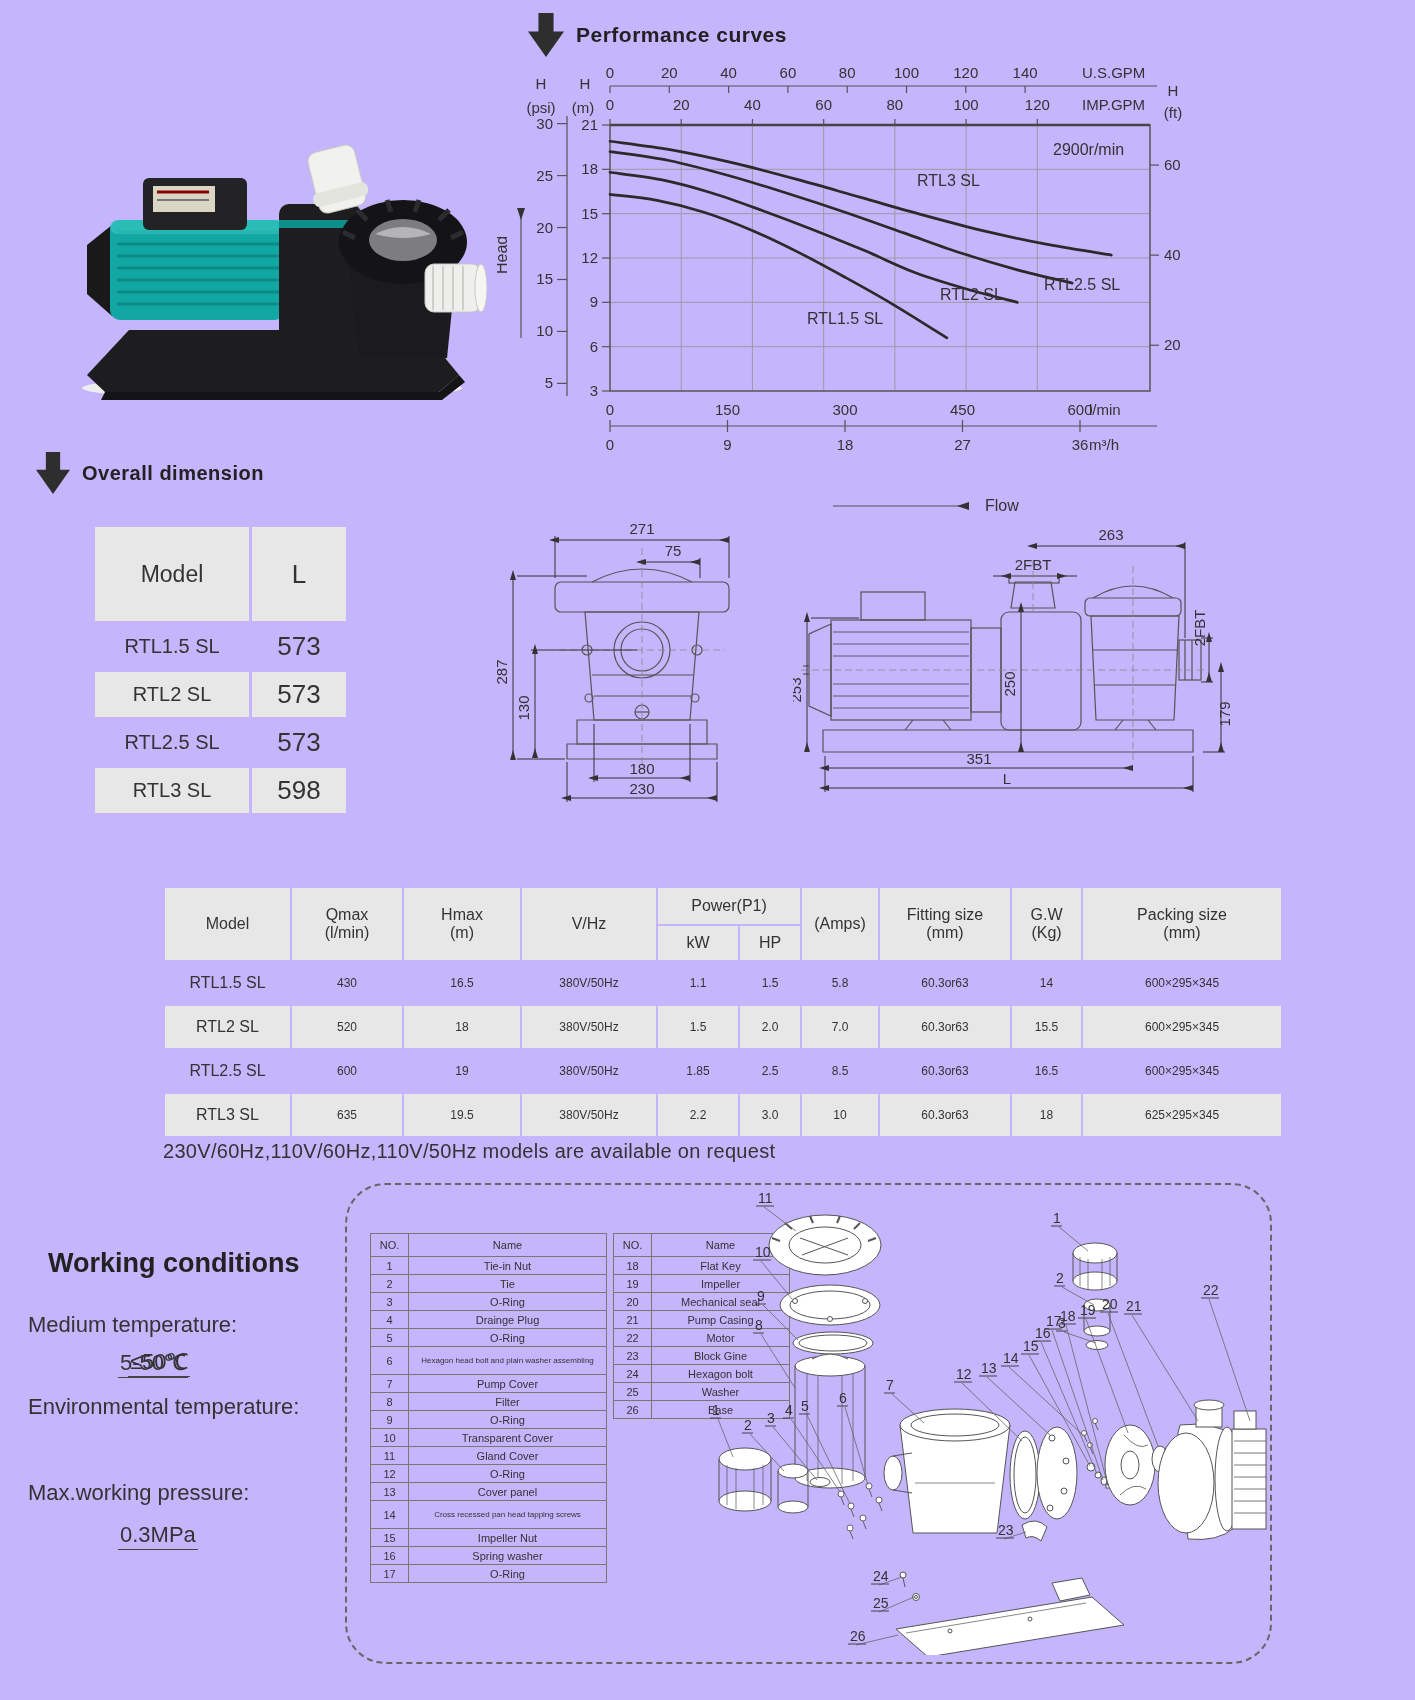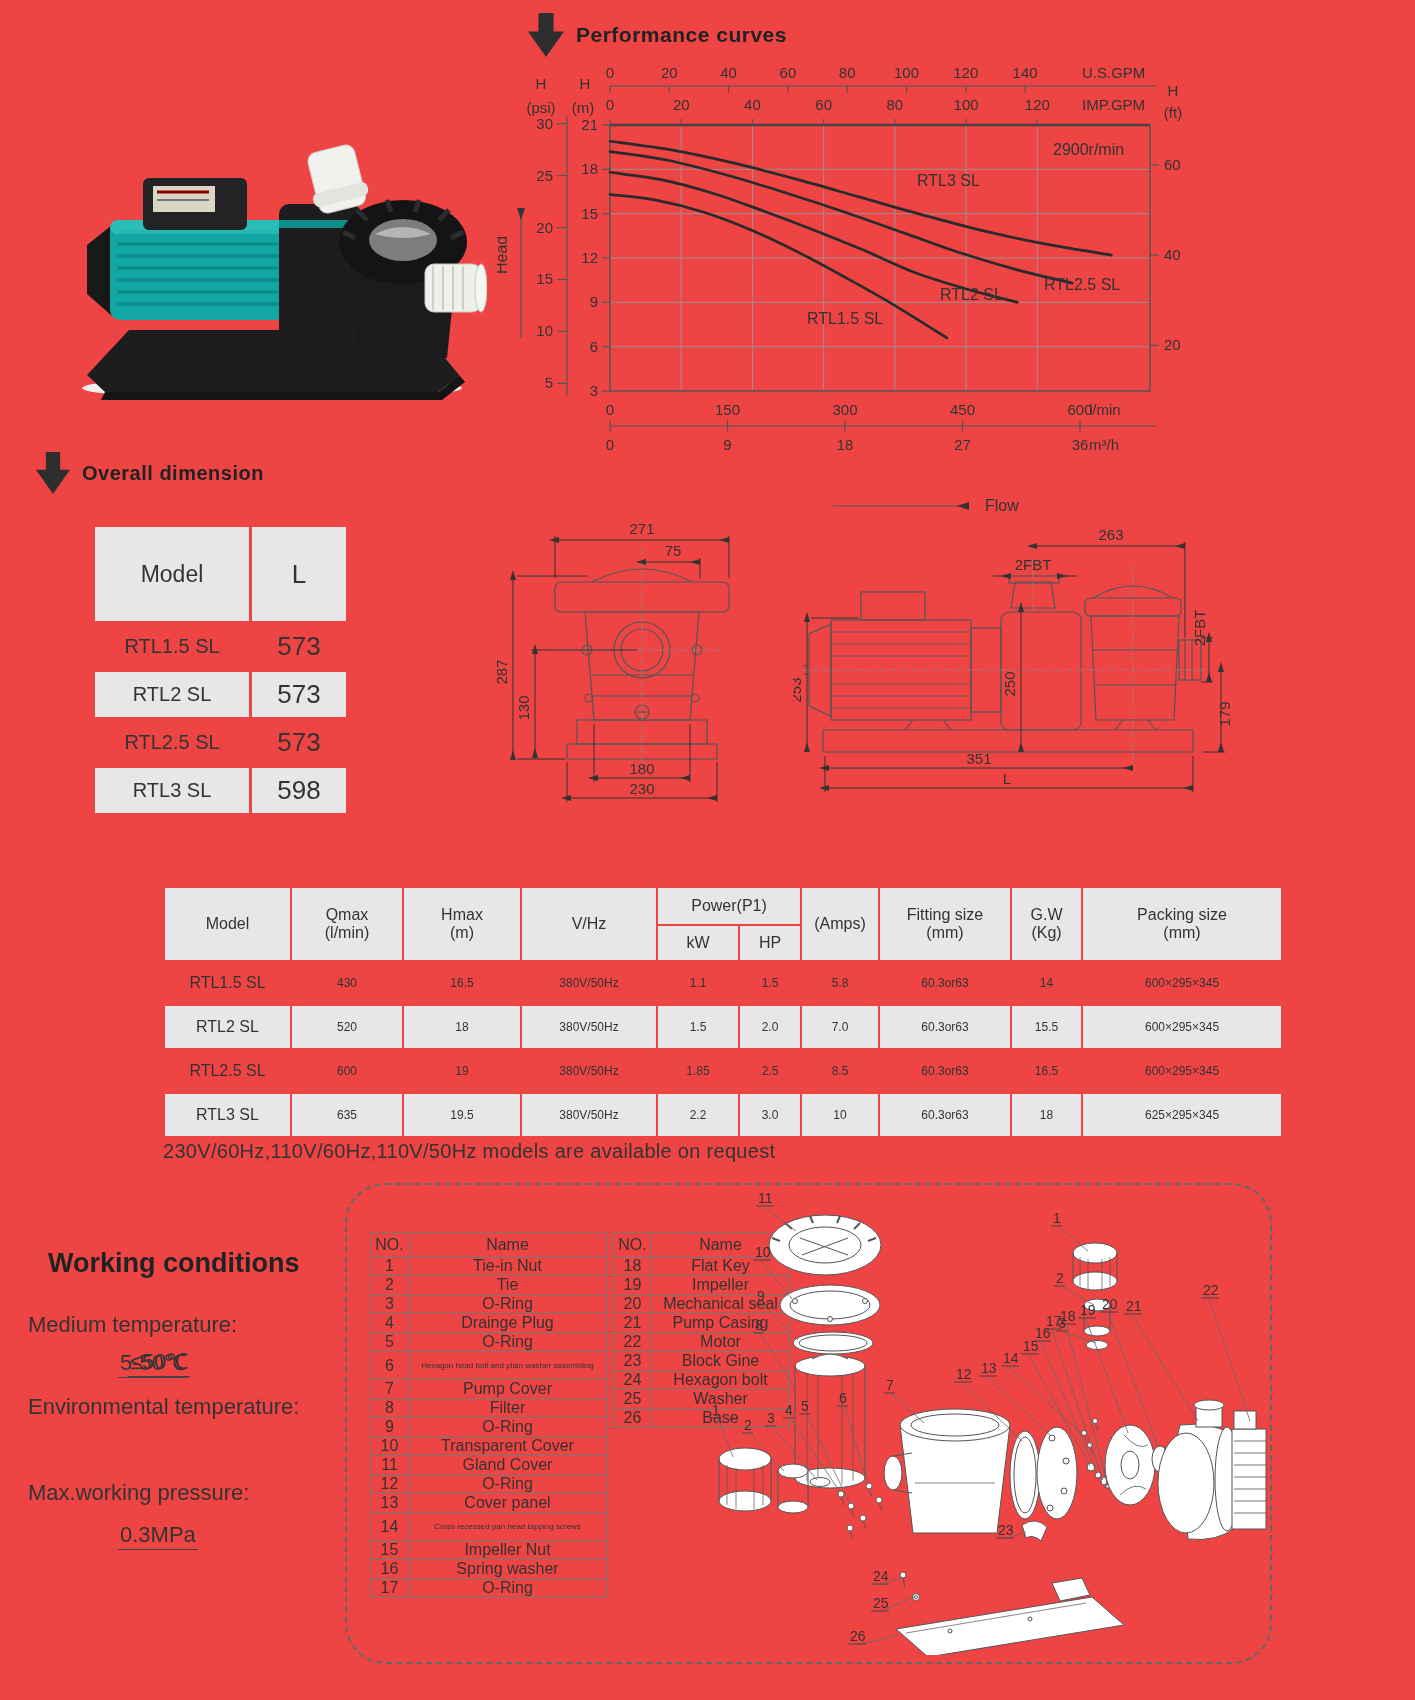--- a/index.html
+++ b/index.html
@@ -1,16 +1,16 @@
 <!DOCTYPE html>
 <html><head>
 <meta charset="utf-8">
 <style>
   html,body{margin:0;padding:0;background:#fff;}
-  #page{position:relative;width:1415px;height:1700px;background:#ef4444;overflow:hidden;
+  #page{position:relative;width:1415px;height:1700px;background:#c4b5fd;overflow:hidden;
         font-family:"Liberation Sans",sans-serif;color:#333;}
   .abs{position:absolute;}
   .sec-head{display:flex;align-items:center;gap:12px;}
   .dn-arrow{width:36px;height:44px;background:#2e2e2e;
     clip-path:polygon(29% 0,71% 0,71% 42%,100% 42%,50% 100%,0 42%,29% 42%);flex:0 0 auto;}
   .sec-title{font-size:21px;font-weight:bold;color:#222;letter-spacing:.5px;white-space:nowrap;}
 
   
   table.dimtab{border-spacing:3px;border-collapse:separate;}
   table.dimtab th{background:#e7e7e7;font-weight:normal;font-size:23px;color:#333;}
@@ -33,21 +33,21 @@
   .note{font-size:20px;color:#333;letter-spacing:.3px;}
 
   
   .wc-title{font-size:27px;font-weight:bold;color:#222;margin-left:20px;}
   .wc-label{font-size:22px;color:#333;}
   .wc-value{font-size:22px;color:#333;border-bottom:1.5px solid #444;padding:0 2px 1px 2px;}
 
   
   table.parts{border-collapse:collapse;table-layout:fixed;}
   table.parts th,table.parts td{border:1px solid #777;font-weight:normal;
-     font-size:16px;color:#333;text-align:center;padding:0 2px;overflow:hidden;}
+     font-size:11px;color:#333;text-align:center;padding:0 2px;overflow:hidden;}
   table.parts th{height:22px;}
   table.parts td{height:17px;}
   table.parts tr.tall td{height:27px;}
   table.parts td.small{font-size:8px;}
   .dashed-box{border:2px dashed #666;border-radius:40px;}
   svg text{font-family:"Liberation Sans",sans-serif;}
 </style>
 </head>
 <body>
 

